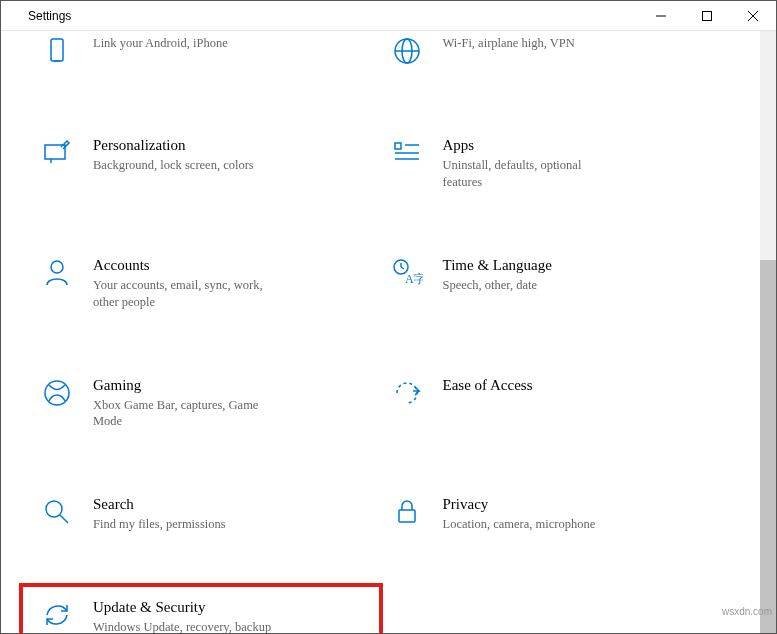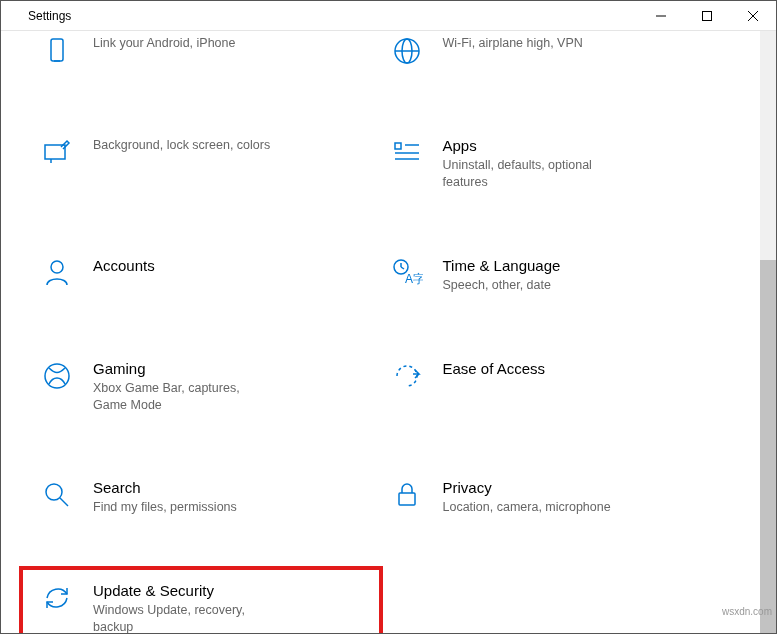--- a/index.html
+++ b/index.html
@@ -38,20 +38,21 @@
     }
     .win-btn svg { stroke: #000; fill: none; }
     .content-wrapper {
       display: flex;
       height: calc(100% - 30px);
     }
     .content {
       flex: 1;
       overflow: hidden;
       padding-top: 0;
+      font-family: Liberation Serif, serif;
     }
     .scrollbar-track {
       width: 16px;
       height: 100%;
       background: #f0f0f0;
       position: relative;
     }
     .scrollbar-thumb {
       position: absolute;
       left: 0;
@@ -177,20 +178,21 @@
 
       <div class="tile">
         <div class="tile-icon">
           <svg viewBox="0 0 32 32">
               <rect x="4" y="8" width="20" height="14"></rect>
               <path d="M20 10 L26 4 L28 6 L22 12"></path>
               <line x1="10" y1="22" x2="10" y2="26"></line>
             </svg>
         </div>
         <div class="tile-text">
+          <span class="tile-title">Personalization</span>
           <span class="tile-desc">Background, lock screen, colors</span>
         </div>
       </div>
 
       <div class="tile">
         <div class="tile-icon">
           <svg viewBox="0 0 32 32">
               <rect x="4" y="6" width="6" height="6"></rect>
               <line x1="14" y1="8" x2="28" y2="8"></line>
               <line x1="4" y1="16" x2="28" y2="16"></line>
@@ -205,20 +207,21 @@
 
       <div class="tile">
         <div class="tile-icon">
           <svg viewBox="0 0 32 32">
               <circle cx="16" cy="10" r="6"></circle>
               <path d="M6 28 C6 20 26 20 26 28"></path>
             </svg>
         </div>
         <div class="tile-text">
           <span class="tile-title">Accounts</span>
+          <span class="tile-desc">Your accounts, email, sync, work, other people</span>
         </div>
       </div>
 
       <div class="tile">
         <div class="tile-icon">
           <svg viewBox="0 0 32 32">
               <circle cx="10" cy="10" r="7"></circle>
               <line x1="10" y1="6" x2="10" y2="10"></line>
               <line x1="10" y1="10" x2="13" y2="12"></line>
               <text x="14" y="26" font-size="12" fill="#0078d4" stroke="none">A字</text>

